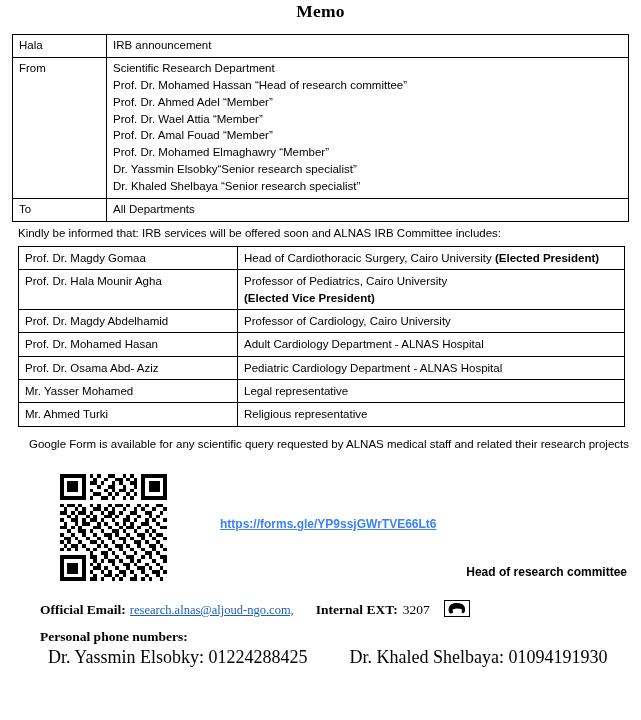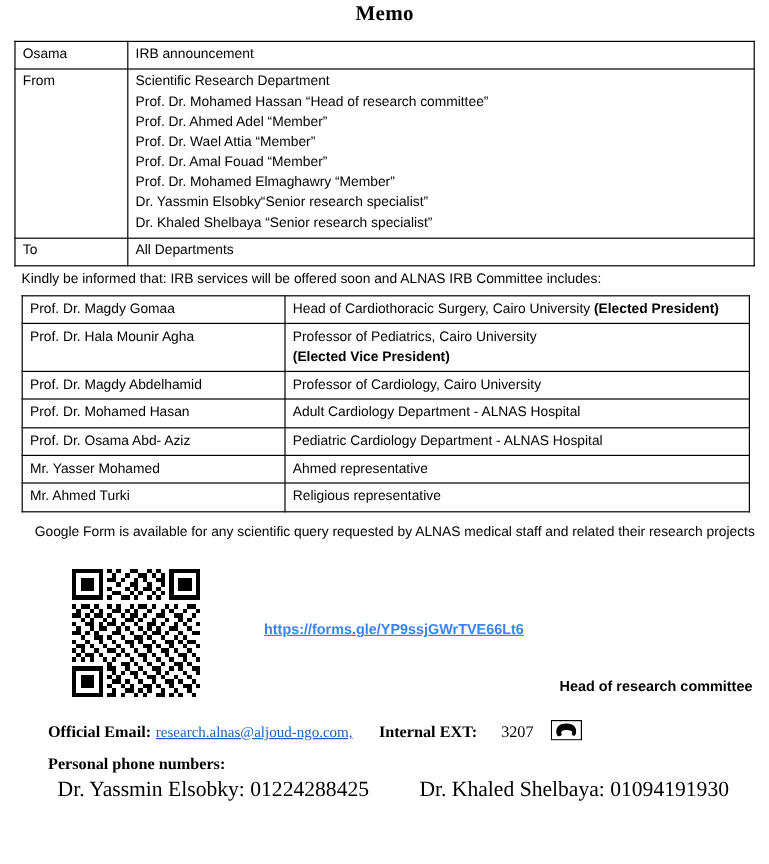--- a/index.html
+++ b/index.html
@@ -155,21 +155,21 @@
 </head>
 <body>
 
 <div class="page">
 
   <div class="memo-title">Memo</div>
 
   <table class="header-table">
     <tbody>
       <tr>
-        <td class="label">Osama</td>
+        <td class="label">Hala</td>
         <td>IRB announcement</td>
       </tr>
       <tr>
         <td class="label">From</td>
         <td>
           <div class="from-list">
             <div>Scientific Research Department</div>
             <div>Prof. Dr. Mohamed Hassan “Head of research committee”</div>
             <div>Prof. Dr. Ahmed Adel “Member”</div>
             <div>Prof. Dr. Wael Attia “Member”</div>
@@ -207,21 +207,21 @@
         <tr>
           <td class="name">Prof. Dr. Mohamed Hasan</td>
           <td>Adult Cardiology Department - ALNAS Hospital</td>
         </tr>
         <tr>
           <td class="name">Prof. Dr. Osama Abd- Aziz</td>
           <td>Pediatric Cardiology Department - ALNAS Hospital</td>
         </tr>
         <tr>
           <td class="name">Mr. Yasser Mohamed</td>
-          <td>Ahmed representative</td>
+          <td>Legal representative</td>
         </tr>
         <tr>
           <td class="name">Mr. Ahmed Turki</td>
           <td>Religious representative</td>
         </tr>
       </tbody>
     </table>
   </div>
 
   <div class="note">Google Form is available for any scientific query requested by ALNAS medical staff and related  their research projects</div>
@@ -473,21 +473,21 @@
           <rect x="27" y="28" width="1" height="1"></rect>
       </g>
     </svg>
     <a class="form-link" href="#">https://forms.gle/YP9ssjGWrTVE66Lt6</a>
   </div>
 
   <div class="contact-line">
     <span>Official Email:</span>
     <a class="email-link" href="#">research.alnas@aljoud-ngo.com,</a>
     <span class="ext">Internal EXT:</span>
-    <span class="ext-val" style="margin-left:20px">3207</span>
+    <span class="ext-val" style="margin-left:5px">3207</span>
     <span class="phone-icon">
       <svg width="26" height="17" viewBox="0 0 26 17">
         <rect x="0.5" y="0.5" width="25" height="16" fill="#ffffff" stroke="#000000"></rect>
         <path d="M5 12.2 C4 9.5 4.6 6.4 6.6 4.7 C9 2.6 14.5 2.3 18 4 C20.5 5.2 21.6 8.4 21 11 C20.6 12.8 19.4 13.6 18.4 13 C17.6 12.6 17.4 11.6 17.8 10.7 C18.1 10 17.8 9.4 17.1 9.1 C14.7 8.1 11.2 8.2 9.3 9.3 C8.6 9.7 8.4 10.4 8.8 11 C9.4 11.9 9 13 8 13.3 C7 13.6 5.6 13.5 5 12.2 Z" fill="#000000"></path>
       </svg>
     </span>
   </div>
 
   <div class="personal-head">Personal phone numbers:</div>
   <div class="personal-row">

